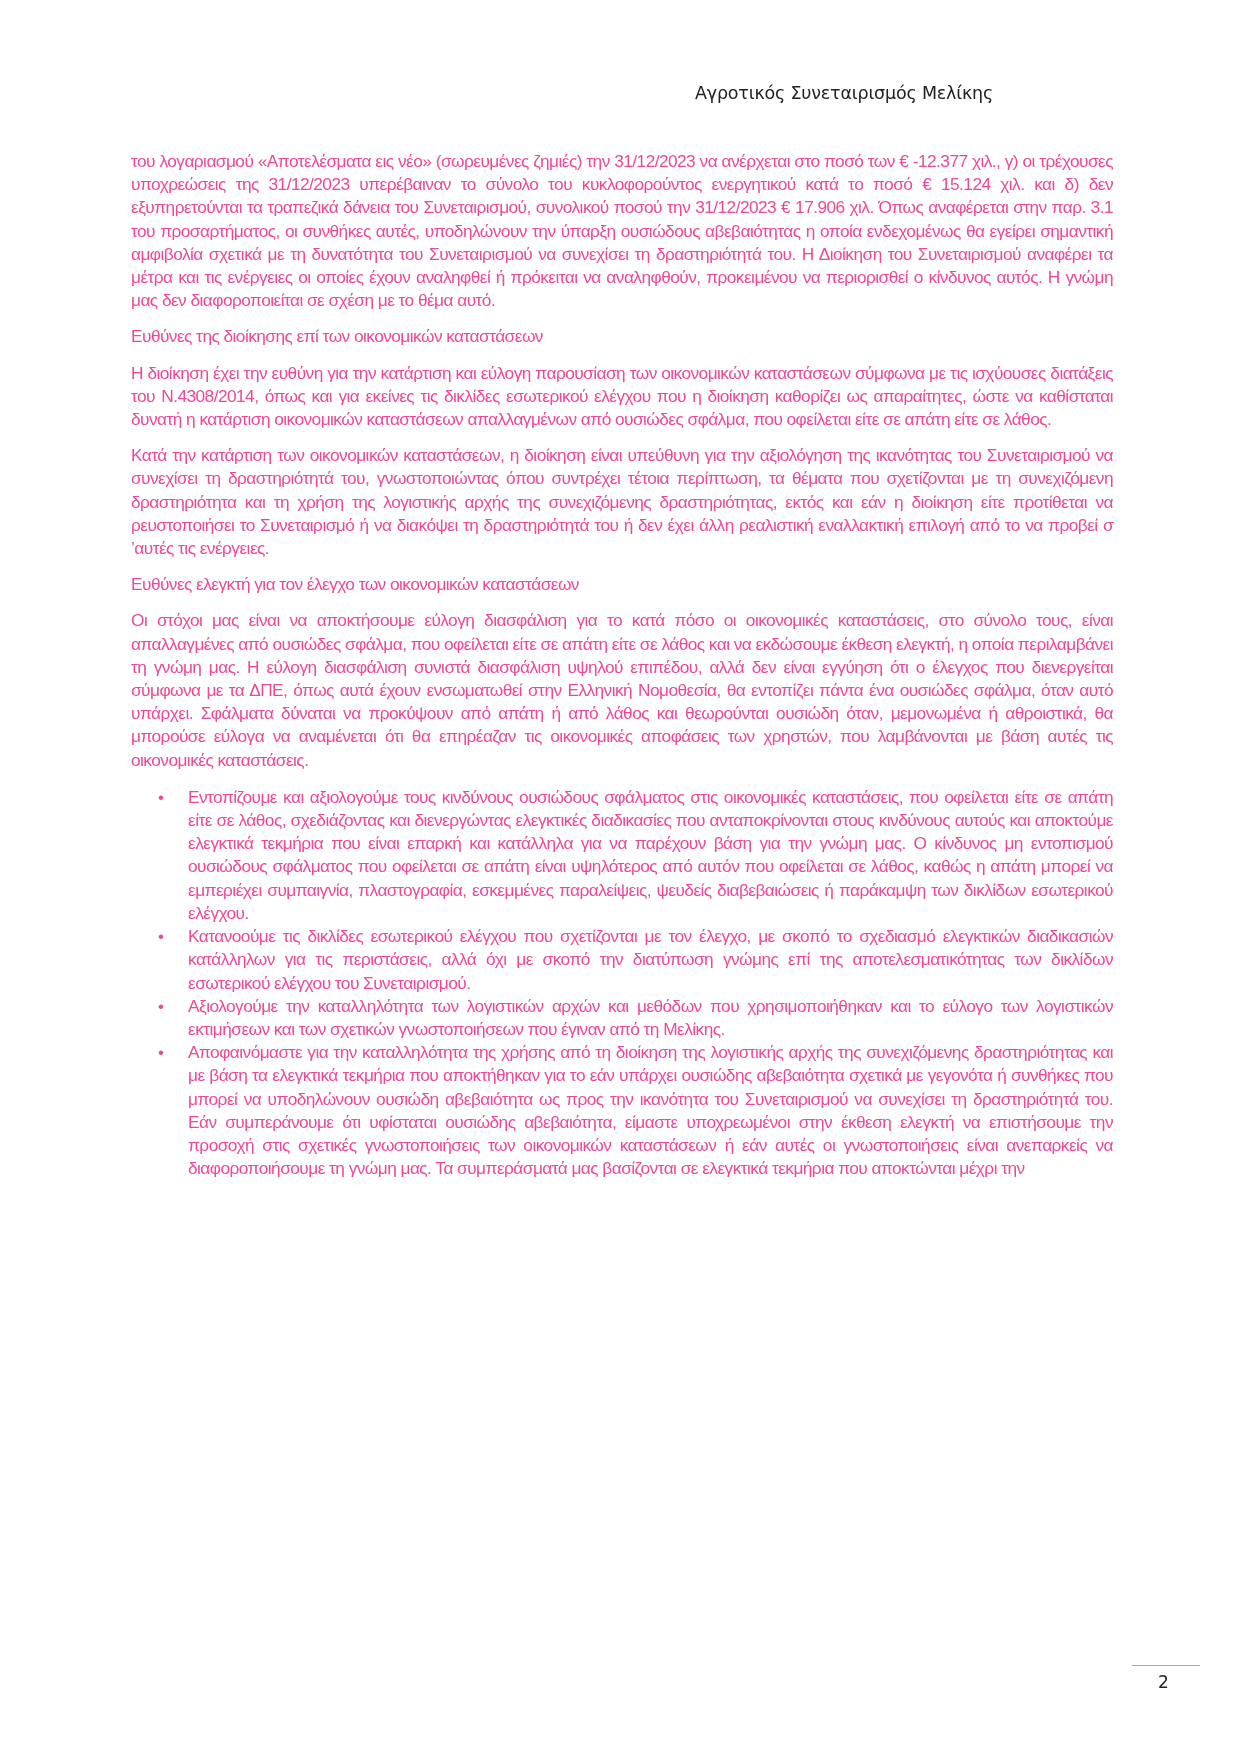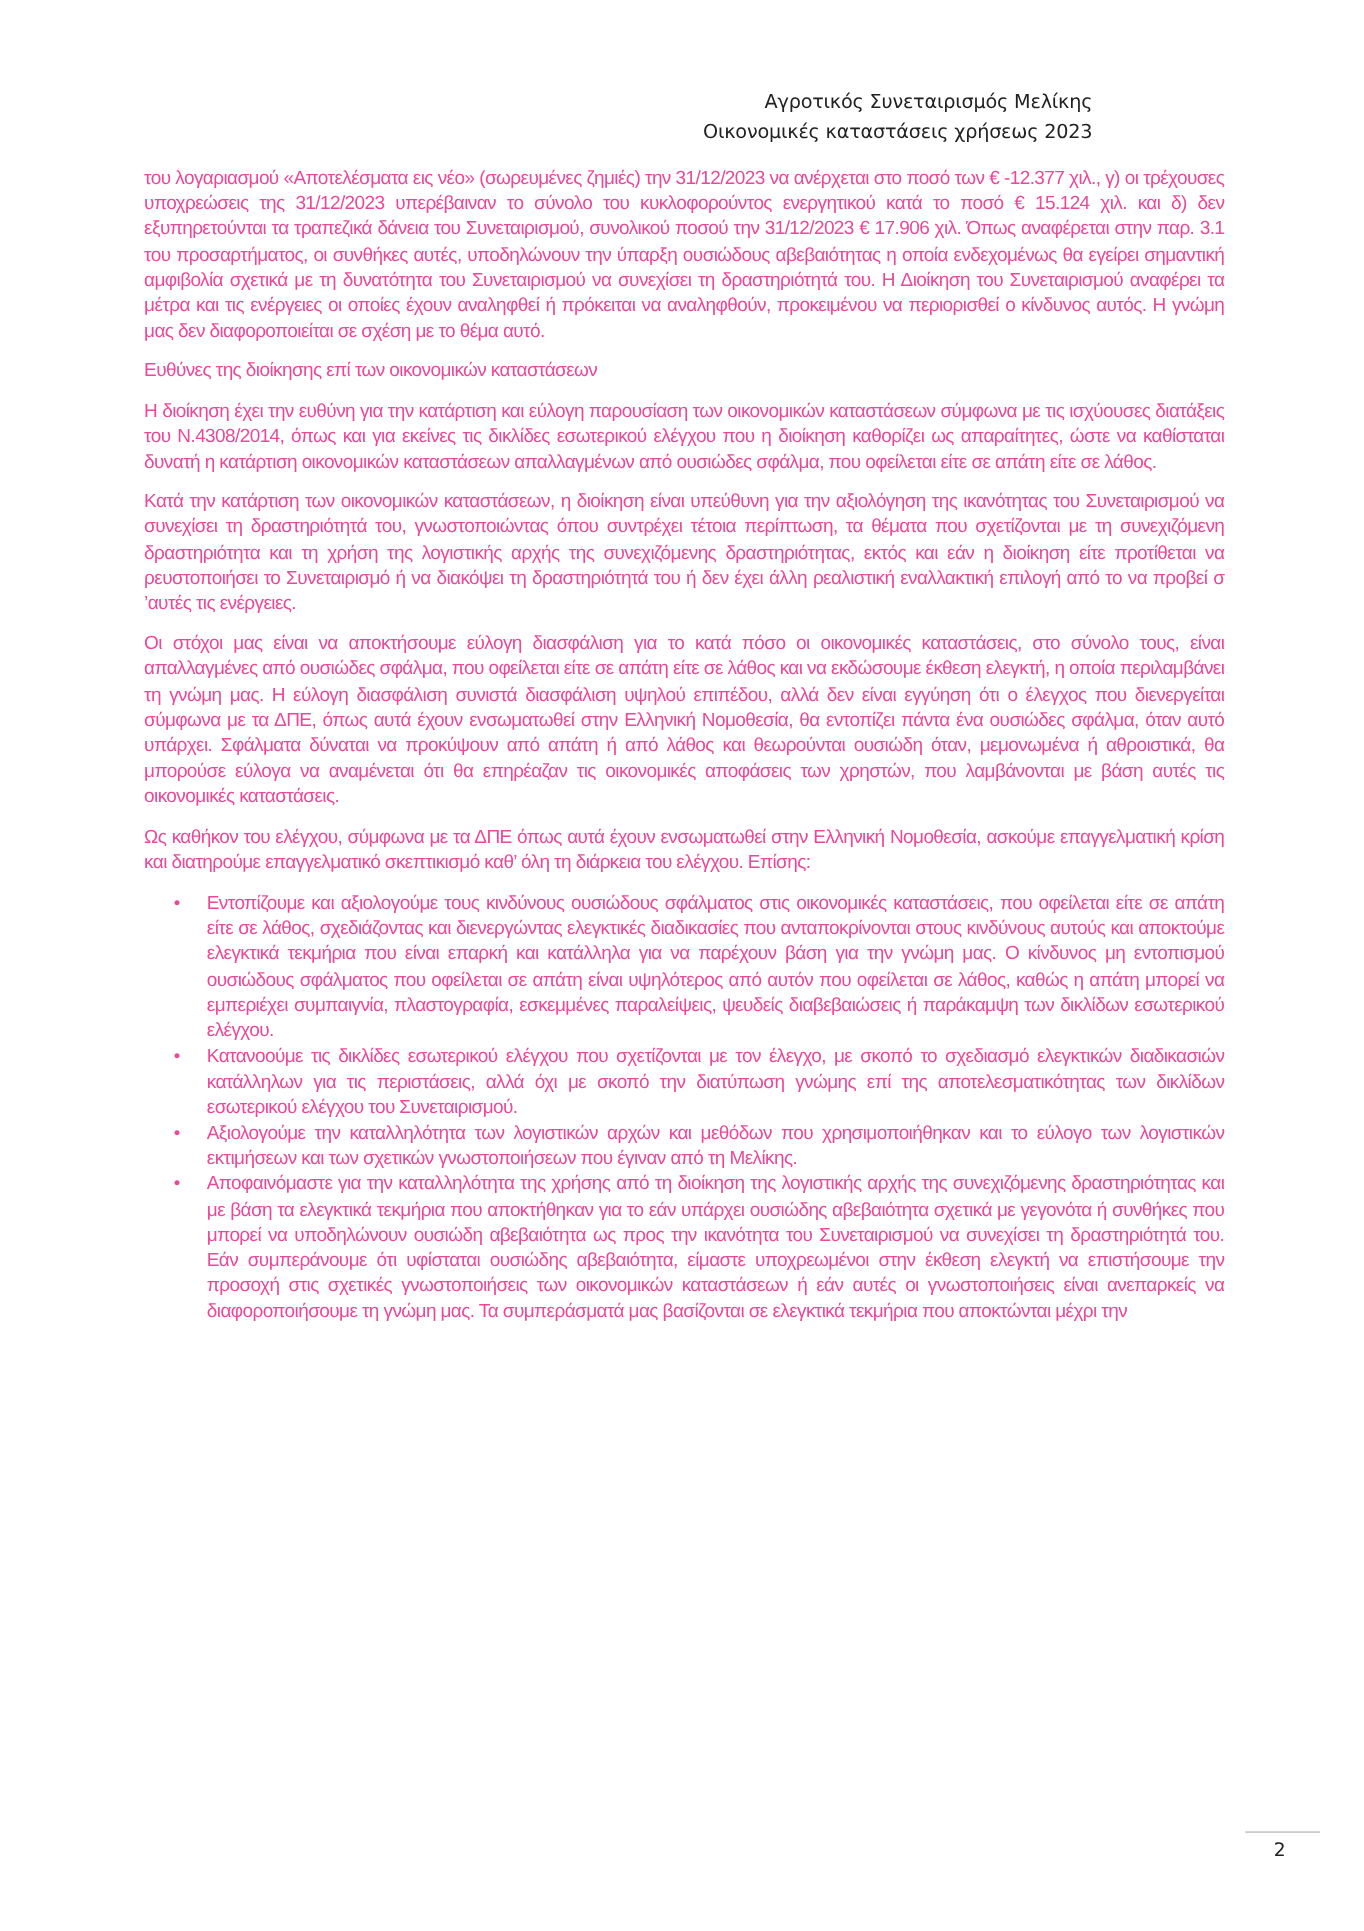--- a/index.html
+++ b/index.html
@@ -26,32 +26,31 @@
     font-family: "DejaVu Sans", sans-serif; font-size: 17px; color: #222;
   }
 </style>
 </head>
 <body>
 
 <div class="page">
 
   <div class="header">
     <div>Αγροτικός Συνεταιρισμός Μελίκης</div>
-    <div>Οικονομικές καταστάσεις χρήσεως 2023</div>
   </div>
 
   <div class="body">
     <p>του λογαριασμού «Αποτελέσματα εις νέο» (σωρευμένες ζημιές) την 31/12/2023 να ανέρχεται στο ποσό των € -12.377 χιλ., γ) οι τρέχουσες υποχρεώσεις της 31/12/2023 υπερέβαιναν το σύνολο του κυκλοφορούντος ενεργητικού κατά το ποσό € 15.124 χιλ. και δ) δεν εξυπηρετούνται τα τραπεζικά δάνεια του Συνεταιρισμού, συνολικού ποσού την 31/12/2023 € 17.906 χιλ. Όπως αναφέρεται στην παρ. 3.1 του προσαρτήματος, οι συνθήκες αυτές, υποδηλώνουν την ύπαρξη ουσιώδους αβεβαιότητας η οποία ενδεχομένως θα εγείρει σημαντική αμφιβολία σχετικά με τη δυνατότητα του Συνεταιρισμού να συνεχίσει τη δραστηριότητά του. Η Διοίκηση του Συνεταιρισμού αναφέρει τα μέτρα και τις ενέργειες οι οποίες έχουν αναληφθεί ή πρόκειται να αναληφθούν, προκειμένου να περιορισθεί ο κίνδυνος αυτός. Η γνώμη μας δεν διαφοροποιείται σε σχέση με το θέμα αυτό.</p>
 
     <h3>Ευθύνες της διοίκησης επί των οικονομικών καταστάσεων</h3>
     <p>Η διοίκηση έχει την ευθύνη για την κατάρτιση και εύλογη παρουσίαση των οικονομικών καταστάσεων σύμφωνα με τις ισχύουσες διατάξεις του Ν.4308/2014, όπως και για εκείνες τις δικλίδες εσωτερικού ελέγχου που η διοίκηση καθορίζει ως απαραίτητες, ώστε να καθίσταται δυνατή η κατάρτιση οικονομικών καταστάσεων απαλλαγμένων από ουσιώδες σφάλμα, που οφείλεται είτε σε απάτη είτε σε λάθος.</p>
     <p>Κατά την κατάρτιση των οικονομικών καταστάσεων, η διοίκηση είναι υπεύθυνη για την αξιολόγηση της ικανότητας του Συνεταιρισμού να συνεχίσει τη δραστηριότητά του, γνωστοποιώντας όπου συντρέχει τέτοια περίπτωση, τα θέματα που σχετίζονται με τη συνεχιζόμενη δραστηριότητα και τη χρήση της λογιστικής αρχής της συνεχιζόμενης δραστηριότητας, εκτός και εάν η διοίκηση είτε προτίθεται να ρευστοποιήσει το Συνεταιρισμό ή να διακόψει τη δραστηριότητά του ή δεν έχει άλλη ρεαλιστική εναλλακτική επιλογή από το να προβεί σ ’αυτές τις ενέργειες.</p>
 
+    <h3>Ευθύνες ελεγκτή για τον έλεγχο των οικονομικών καταστάσεων</h3>
     <p>Οι στόχοι μας είναι να αποκτήσουμε εύλογη διασφάλιση για το κατά πόσο οι οικονομικές καταστάσεις, στο σύνολο τους, είναι απαλλαγμένες από ουσιώδες σφάλμα, που οφείλεται είτε σε απάτη είτε σε λάθος και να εκδώσουμε έκθεση ελεγκτή, η οποία περιλαμβάνει τη γνώμη μας. Η εύλογη διασφάλιση συνιστά διασφάλιση υψηλού επιπέδου, αλλά δεν είναι εγγύηση ότι ο έλεγχος που διενεργείται σύμφωνα με τα ΔΠΕ, όπως αυτά έχουν ενσωματωθεί στην Ελληνική Νομοθεσία, θα εντοπίζει πάντα ένα ουσιώδες σφάλμα, όταν αυτό υπάρχει. Σφάλματα δύναται να προκύψουν από απάτη ή από λάθος και θεωρούνται ουσιώδη όταν, μεμονωμένα ή αθροιστικά, θα μπορούσε εύλογα να αναμένεται ότι θα επηρέαζαν τις οικονομικές αποφάσεις των χρηστών, που λαμβάνονται με βάση αυτές τις οικονομικές καταστάσεις.</p>
-    <p style="margin-bottom:0">Ως καθήκον του ελέγχου, σύμφωνα με τα ΔΠΕ όπως αυτά έχουν ενσωματωθεί στην Ελληνική Νομοθεσία, ασκούμε επαγγελματική κρίση και διατηρούμε επαγγελματικό σκεπτικισμό καθ’ όλη τη διάρκεια του ελέγχου. Επίσης:</p>
 
     <ul>
       <li>
         <span class="bullet">•</span>
         <span>Εντοπίζουμε και αξιολογούμε τους κινδύνους ουσιώδους σφάλματος στις οικονομικές καταστάσεις, που οφείλεται είτε σε απάτη είτε σε λάθος, σχεδιάζοντας και διενεργώντας ελεγκτικές διαδικασίες που ανταποκρίνονται στους κινδύνους αυτούς και αποκτούμε ελεγκτικά τεκμήρια που είναι επαρκή και κατάλληλα για να παρέχουν βάση για την γνώμη μας. Ο κίνδυνος μη εντοπισμού ουσιώδους σφάλματος που οφείλεται σε απάτη είναι υψηλότερος από αυτόν που οφείλεται σε λάθος, καθώς η απάτη μπορεί να εμπεριέχει συμπαιγνία, πλαστογραφία, εσκεμμένες παραλείψεις, ψευδείς διαβεβαιώσεις ή παράκαμψη των δικλίδων εσωτερικού ελέγχου.</span>
       </li>
       <li>
         <span class="bullet">•</span>
         <span>Κατανοούμε τις δικλίδες εσωτερικού ελέγχου που σχετίζονται με τον έλεγχο, με σκοπό το σχεδιασμό ελεγκτικών διαδικασιών κατάλληλων για τις περιστάσεις, αλλά όχι με σκοπό την διατύπωση γνώμης επί της αποτελεσματικότητας των δικλίδων εσωτερικού ελέγχου του Συνεταιρισμού.</span>
       </li>

